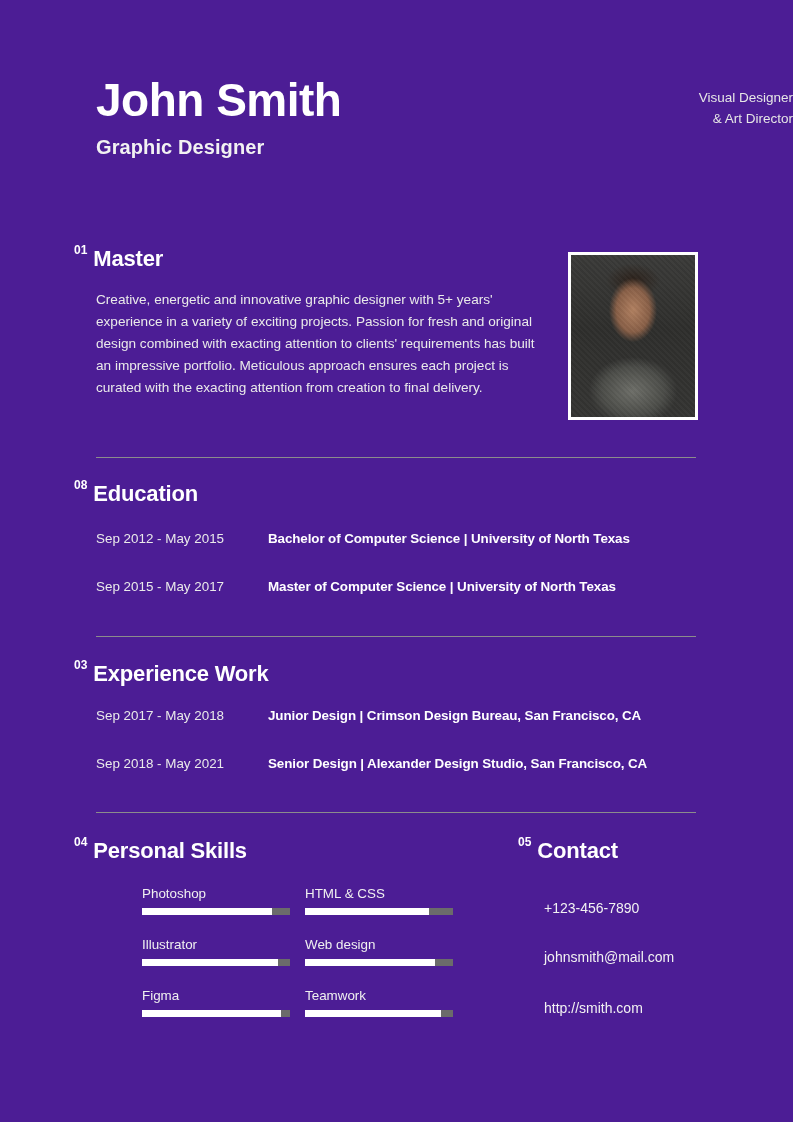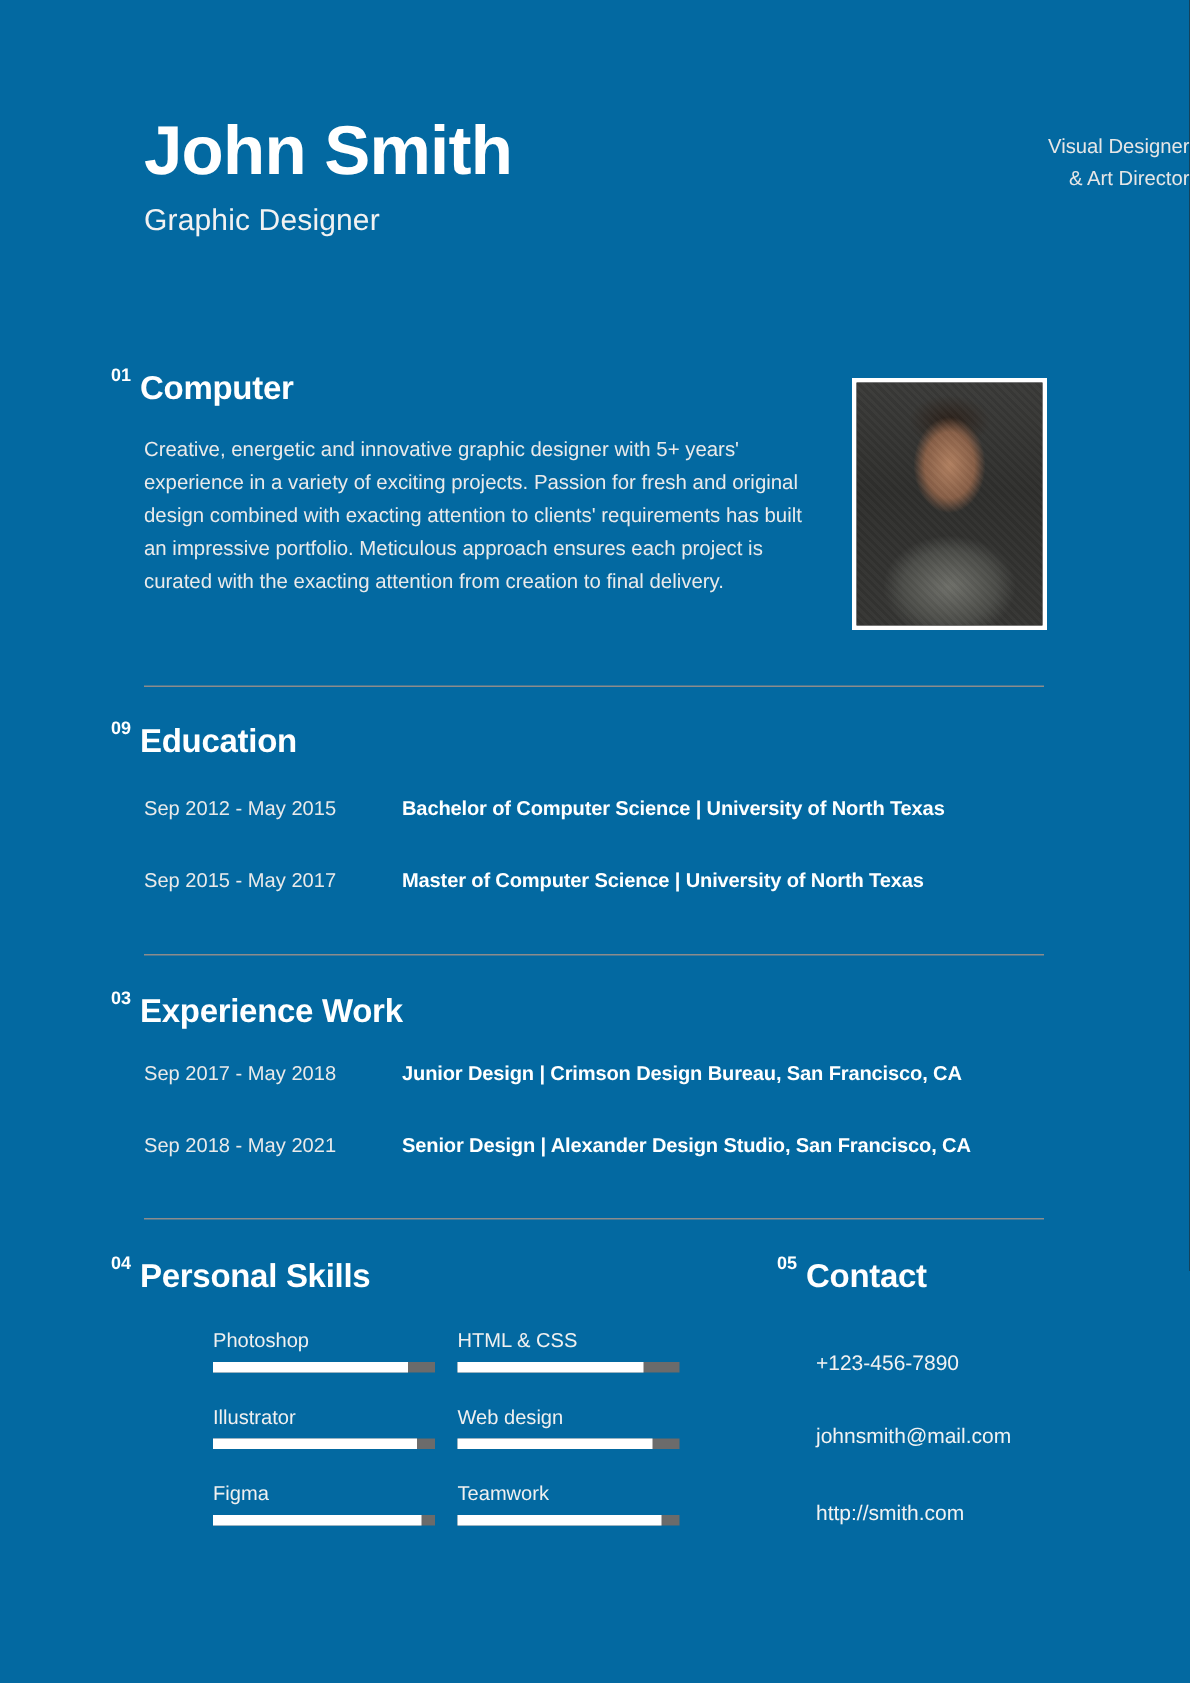--- a/index.html
+++ b/index.html
@@ -8,41 +8,41 @@
     height: 1122px;
     background: #262626;
     font-family: "Liberation Sans", sans-serif;
     color: #ffffff;
     overflow: hidden;
   }
   .page {
     position: relative;
     width: 793px;
     height: 1122px;
-    background: #0369a1;
+    background: #4c1d95;
   }
 
   
   .header {
     position: absolute;
     left: 96px;
     top: 76px;
     width: 600px;
   }
   .name {
     font-size: 46px;
     font-weight: bold;
     letter-spacing: -0.5px;
     line-height: 1.05;
     color: #ffffff;
   }
   .role {
     margin-top: 12px;
     font-size: 20px;
-    font-weight: 400;
+    font-weight: 700;
     color: #f2f2f2;
     letter-spacing: 0.1px;
   }
   .tagline {
     position: absolute;
     right: 0;
     top: 88px;
     width: 220px;
     text-align: right;
     font-size: 13.5px;
@@ -199,31 +199,31 @@
     <div class="name">John Smith</div>
     <div class="role">Graphic Designer</div>
   </div>
   <div class="tagline">
     <div>Visual Designer</div>
     <div>&amp; Art Director</div>
   </div>
 
   <div class="sec-head" id="profile-head">
     <span class="sec-num">01</span>
-    <span class="sec-title">Computer</span>
+    <span class="sec-title">Master</span>
   </div>
   <div class="profile-text">Creative, energetic and innovative graphic designer with 5+ years' experience in a variety of exciting projects. Passion for fresh and original design combined with exacting attention to clients' requirements has built an impressive portfolio. Meticulous approach ensures each project is curated with the exacting attention from creation to final delivery.</div>
   <div class="photo-frame">
     <div class="photo-inner"></div>
   </div>
 
   <div class="rule" id="rule1"></div>
 
   <div class="sec-head" id="education-head">
-    <span class="sec-num">09</span>
+    <span class="sec-num">08</span>
     <span class="sec-title">Education</span>
   </div>
   <div class="entry" id="edu-0">
     <span class="date">Sep 2012 - May 2015</span>
     <span class="desc">Bachelor of Computer Science | University of North Texas</span>
   </div>
   <div class="entry" id="edu-1">
     <span class="date">Sep 2015 - May 2017</span>
     <span class="desc">Master of Computer Science | University of North Texas</span>
   </div>

